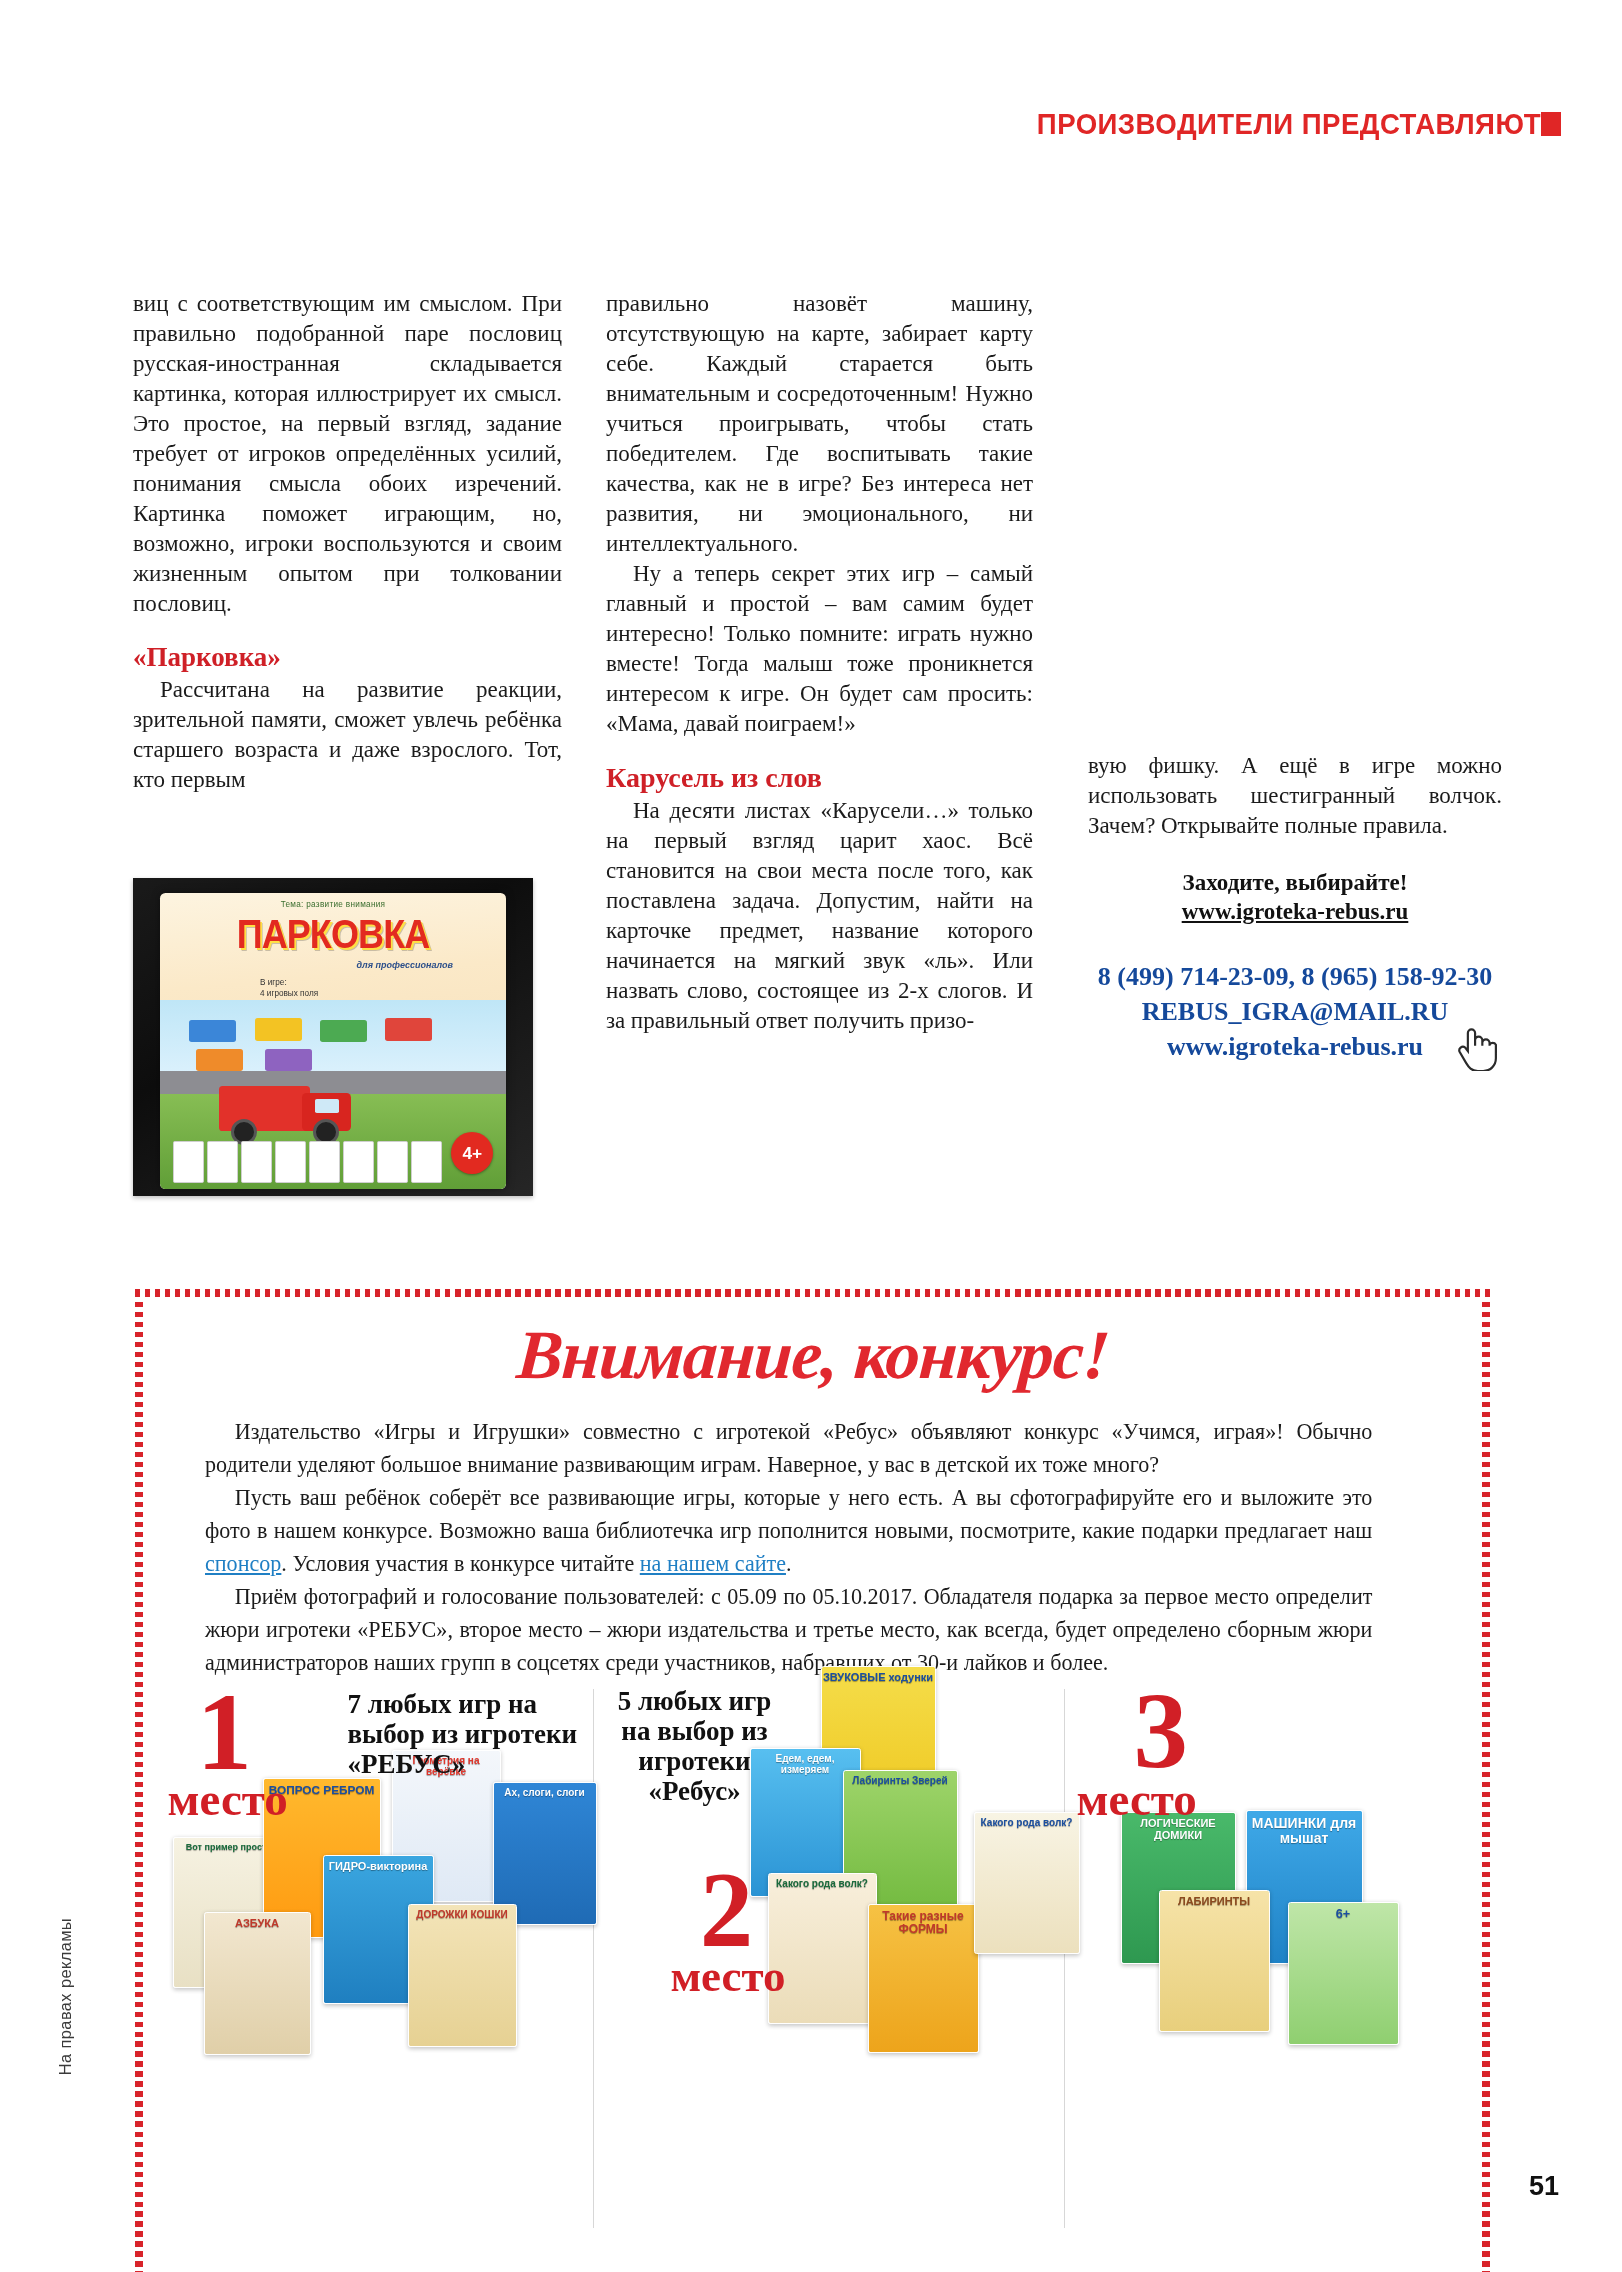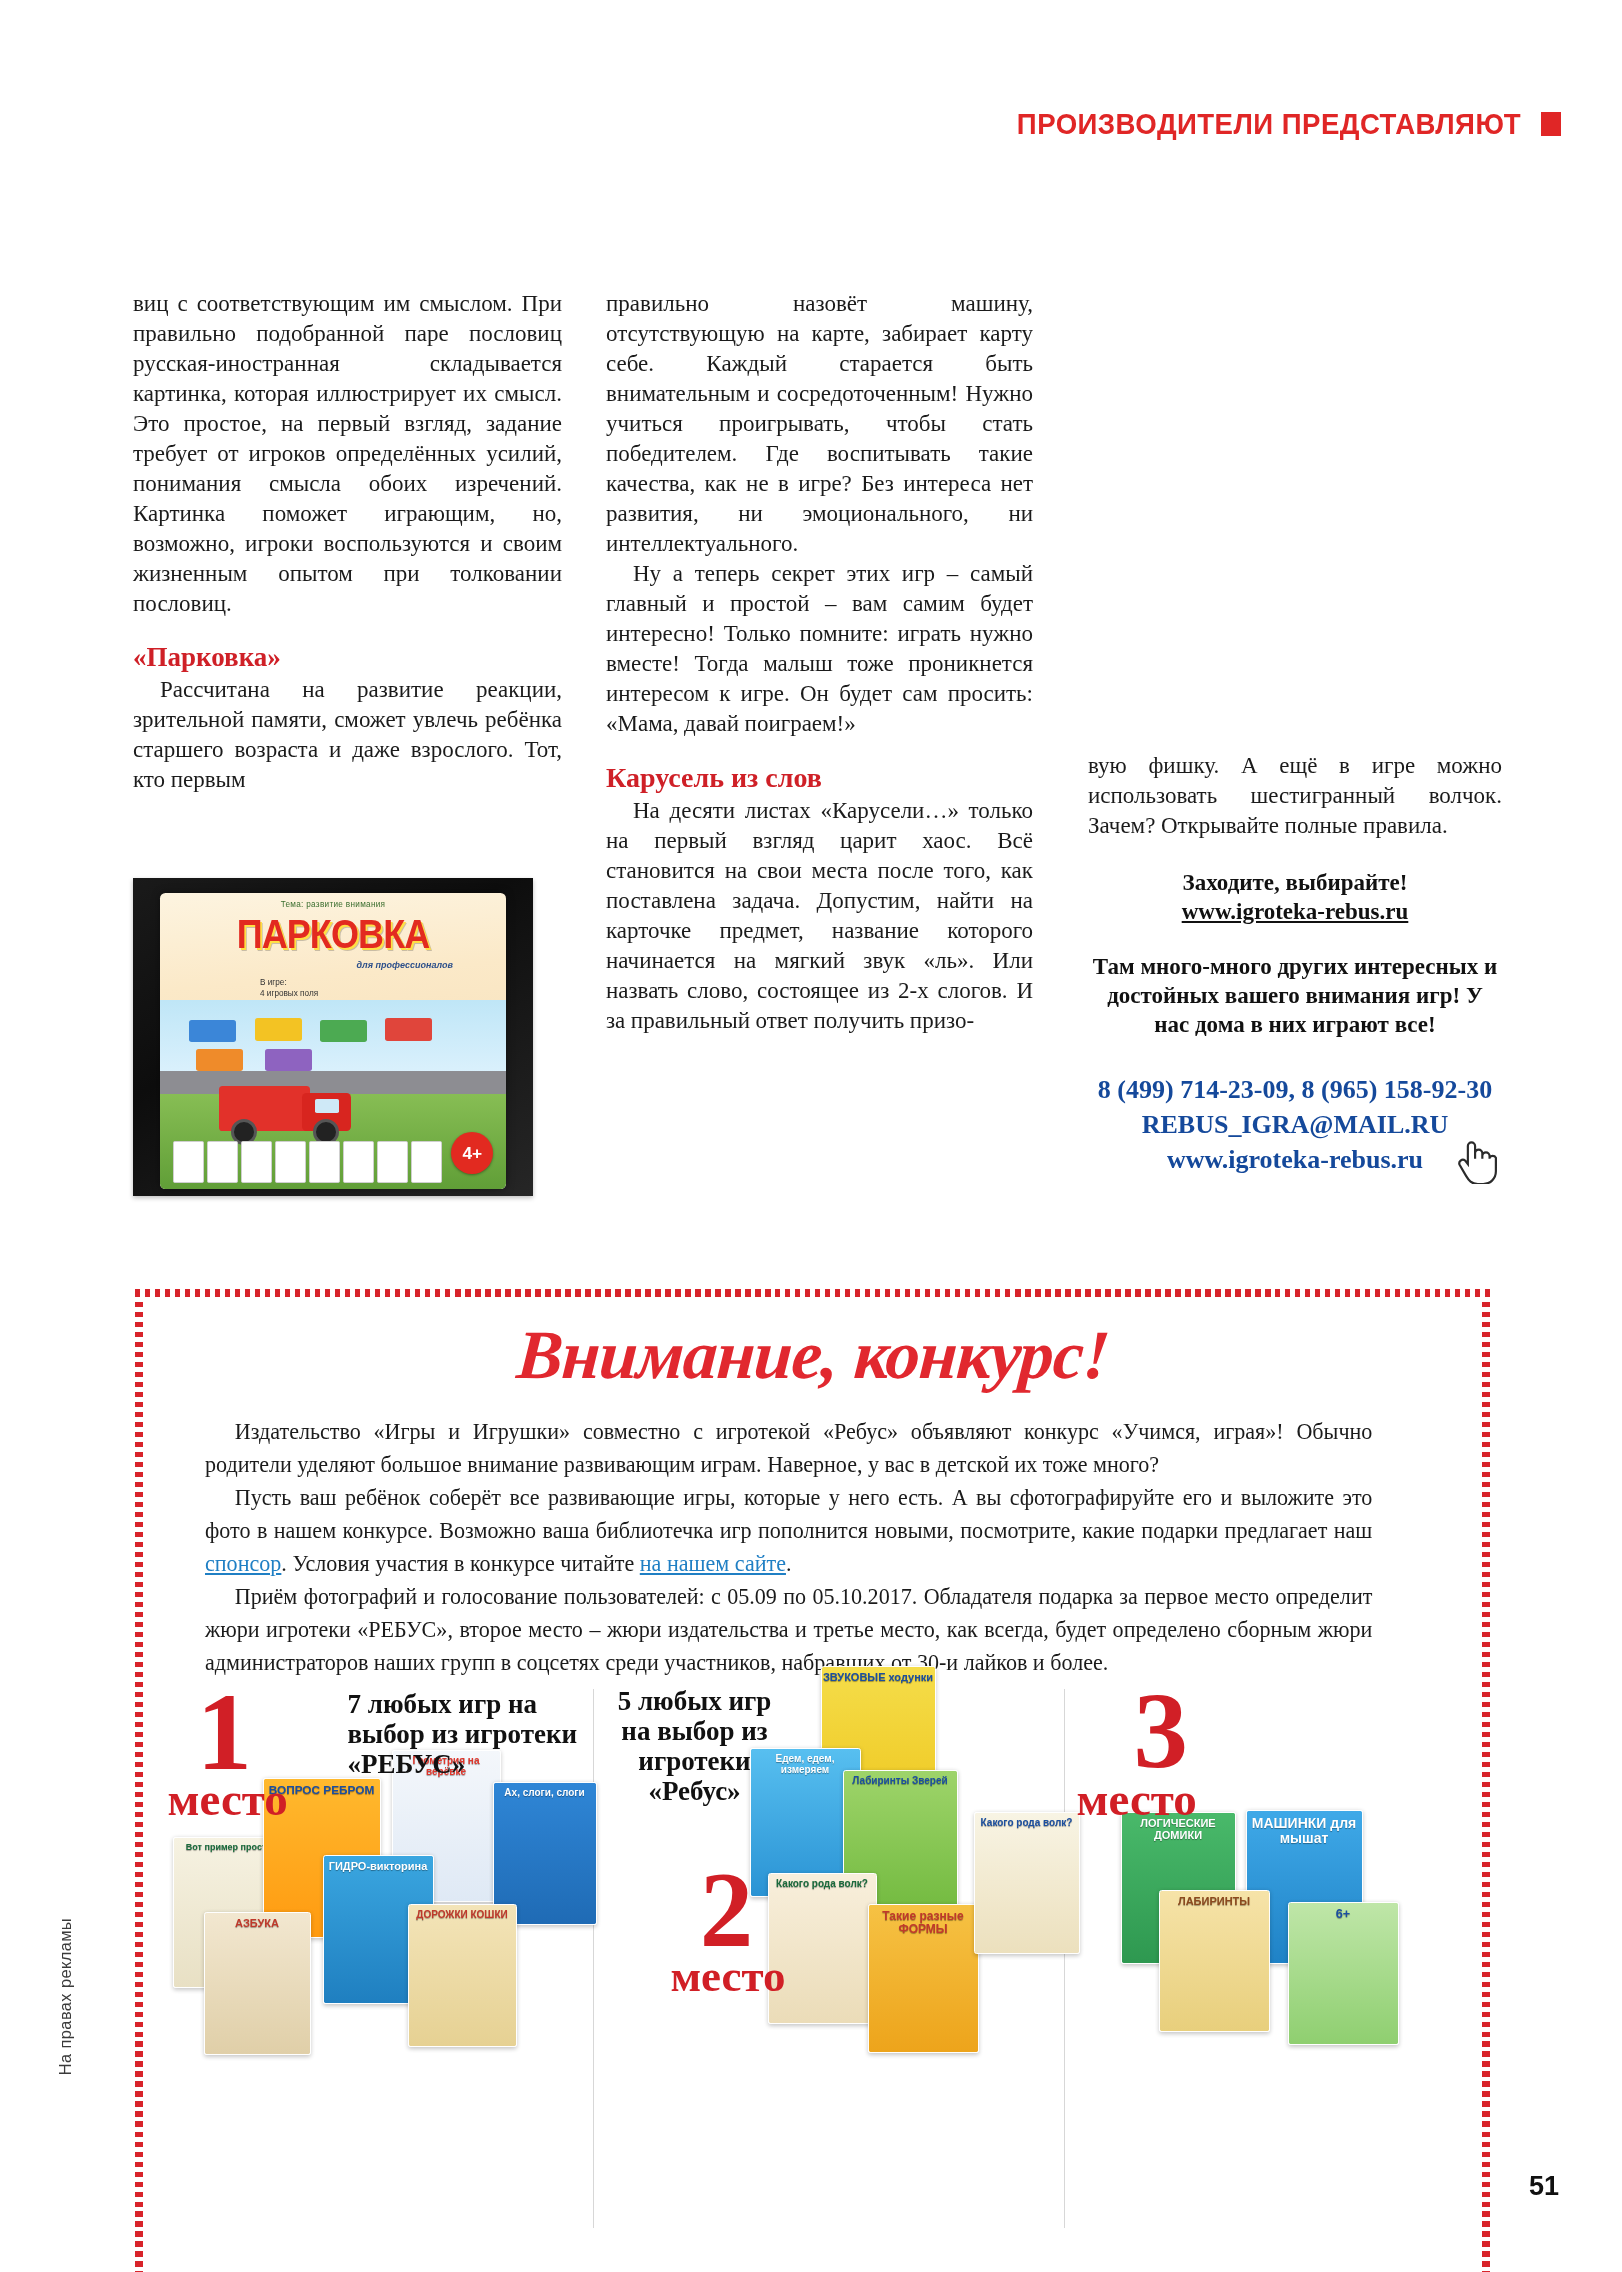--- a/index.html
+++ b/index.html
@@ -12,21 +12,20 @@
     position:relative;
     overflow:hidden;
   }
   .page{position:absolute;inset:0;}
 
   
   .header{
     position:absolute;left:0;right:0;top:107px;
     display:flex;align-items:center;justify-content:flex-end;
     padding-right:62px;
-    gap:20px;
   }
   .header-title{
     font-family:"Liberation Sans", sans-serif;
     font-weight:bold;
     font-size:30px;
     letter-spacing:0.5px;
     color:#e02626;
     transform:scaleX(.92);
     transform-origin:right center;
     white-space:nowrap;
@@ -321,21 +320,20 @@
     <div class="col col-3">
 
       <div style="position:absolute;top:462px;left:0;width:414px;">
         <p class="body-p">вую фишку. А ещё в игре можно использовать шестигранный волчок. Зачем? Открывайте полные правила.</p>
 
         <div style="margin-top:27px;">
           <div class="contact-bold">Заходите, выбирайте!</div>
           <div class="contact-bold url-underline">www.igroteka-rebus.ru</div>
         </div>
 
-        <div class="contact-bold" style="margin-top:25.5px;">Там много-много других интересных и достойных вашего внимания игр! У нас дома в них играют все!</div>
 
         <div style="margin-top:33px;position:relative;">
           <div class="contact-blue">8 (499) 714-23-09, 8 (965) 158-92-30</div>
           <div class="contact-blue">REBUS_IGRA@MAIL.RU</div>
           <div class="contact-blue small">www.igroteka-rebus.ru</div>
           <svg class="cursor-icon" viewBox="0 0 46 52">
             <path d="M14 30 V10 a4 4 0 0 1 8 0 v14 v-6 a4 4 0 0 1 8 0 v6 v-3 a4 4 0 0 1 8 0 v3 v-1 a4 4 0 0 1 7 0 v15 c0 8-6 14-14 14 h-6 c-7 0-10-4-13-9 l-7-12 a4 4 0 0 1 6-5 z" fill="#ffffff" stroke="#2b2b2b" stroke-width="2.4"></path>
           </svg>
         </div>
       </div>

